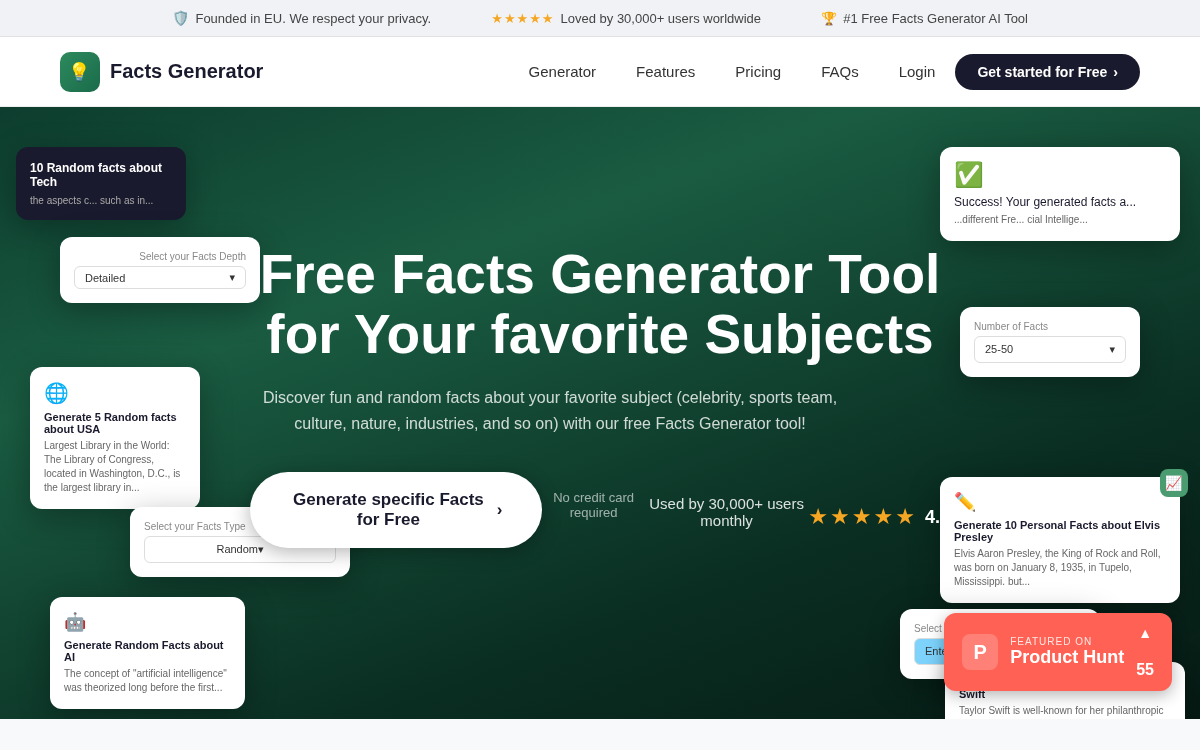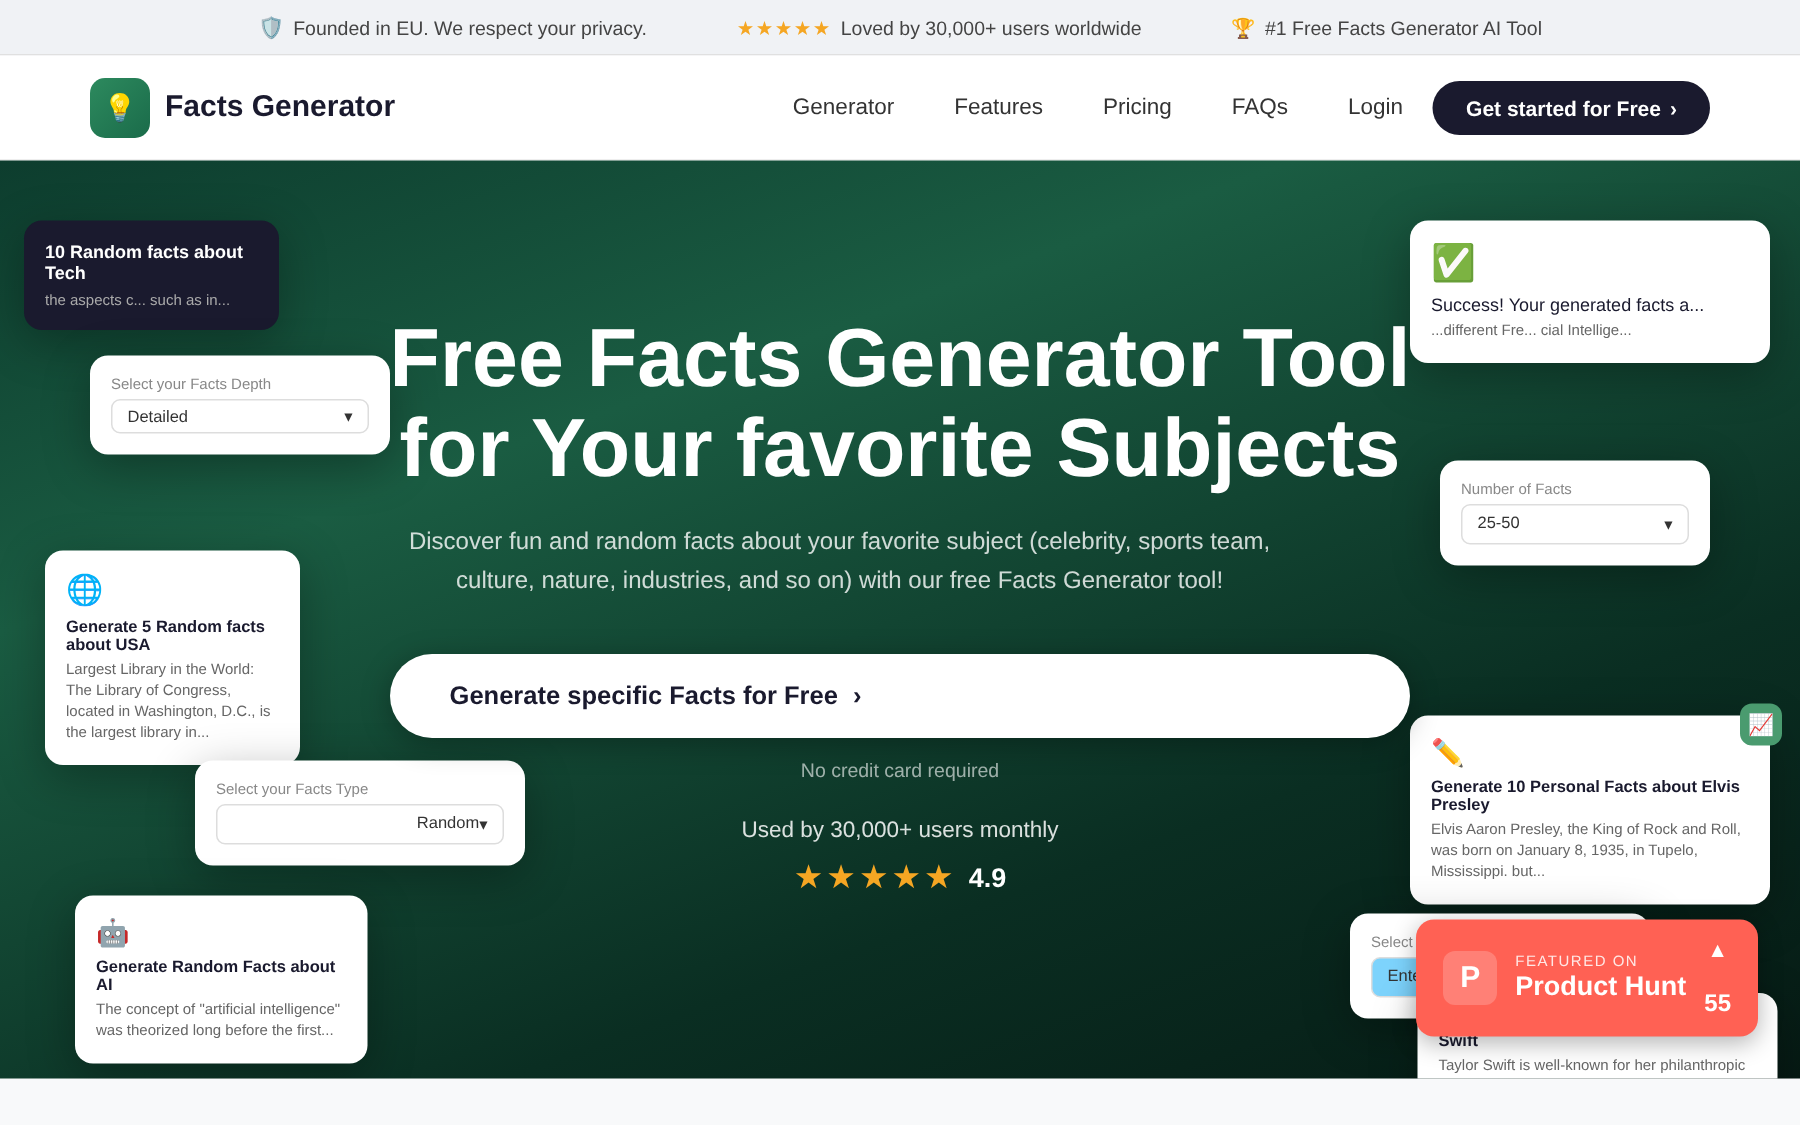--- a/index.html
+++ b/index.html
@@ -125,21 +125,21 @@
       width: 170px;
       background: #1a1a2e;
       color: white;
     }
     .card-1 .card-title { font-size: 12px; font-weight: 600; margin-bottom: 6px; color: white; }
 
     .card-2 {
       left: 60px; top: 130px;
       width: 200px;
     }
-    .card-2 .card-label { font-size: 10px; color: #888; margin-bottom: 4px; }
+    .card-2 .card-label { font-size: 10px; color: #888; margin-bottom: 4px; text-align: right; }
     .card-2 .card-select {
       width: 100%;
       padding: 4px 10px;
       border: 1px solid #ddd;
       border-radius: 6px;
       font-size: 11px;
       color: #333;
       background: white;
       display: flex;
       justify-content: space-between;
@@ -160,21 +160,21 @@
     }
     .card-4 .card-label { font-size: 10px; color: #888; margin-bottom: 4px; }
     .card-4 .card-select {
       width: 100%;
       padding: 6px 10px;
       border: 1px solid #ddd;
       border-radius: 6px;
       font-size: 11px;
       background: white;
       display: flex;
-      justify-content: flex-end;
+      justify-content: center;
     }
 
     .card-5 {
       left: 50px; top: 490px;
       width: 195px;
     }
     .card-5-icon { font-size: 18px; margin-bottom: 6px; }
     .card-5 .card-title { font-size: 11px; font-weight: 600; margin-bottom: 4px; color: #1a1a2e; }
     .card-5 .card-text { font-size: 10px; color: #666; line-height: 1.4; }
 
@@ -454,21 +454,21 @@
     </div>
 
   </div>
 
   <div class="hero-center">
     <h1 class="hero-title">
       <span>Free Facts Generator Tool</span><br>
       <span>for Your favorite Subjects</span>
     </h1>
     <p class="hero-subtitle">Discover fun and random facts about your favorite subject (celebrity, sports team, culture, nature, industries, and so on) with our free Facts Generator tool!</p>
-    <div style="display:flex;flex-direction:column;">
+    <div style="display:flex;align-items:center;">
       <button class="hero-cta">
         <span>Generate specific Facts for Free</span>
         <span>›</span>
       </button>
       <p class="no-cc">No credit card required</p>
       <p class="used-by">Used by 30,000+ users monthly</p>
       <div class="stars-row">
         <span class="stars">★★★★★</span>
         <span class="rating">4.9</span>
       </div>

